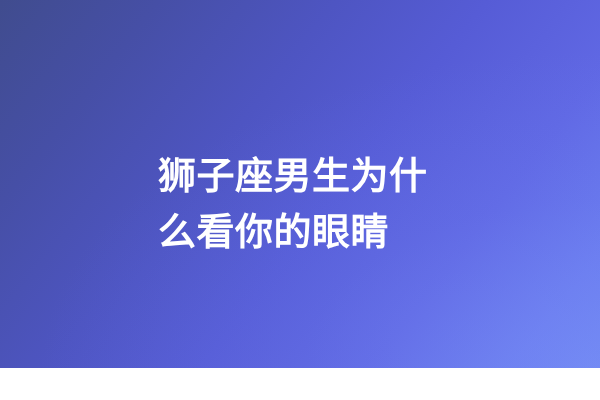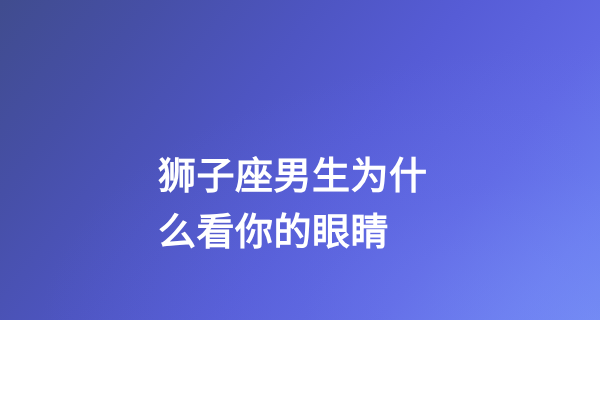--- a/index.html
+++ b/index.html
@@ -11,21 +11,21 @@
   body {
     width: 600px;
     height: 400px;
     overflow: hidden;
     font-family: "DejaVu Sans", "Liberation Sans", sans-serif;
   }
 
   #card {
     position: relative;
     width: 600px;
-    height: 320px;
+    height: 368px;
     box-sizing: border-box;
     overflow: hidden;
     background: linear-gradient(128deg,
                 #404C8E 0%,
                 #464FA6 18%,
                 #4E55C2 38%,
                 #565CD6 55%,
                 #6068E4 74%,
                 #6A7BEF 90%,
                 #6E84F2 100%);

